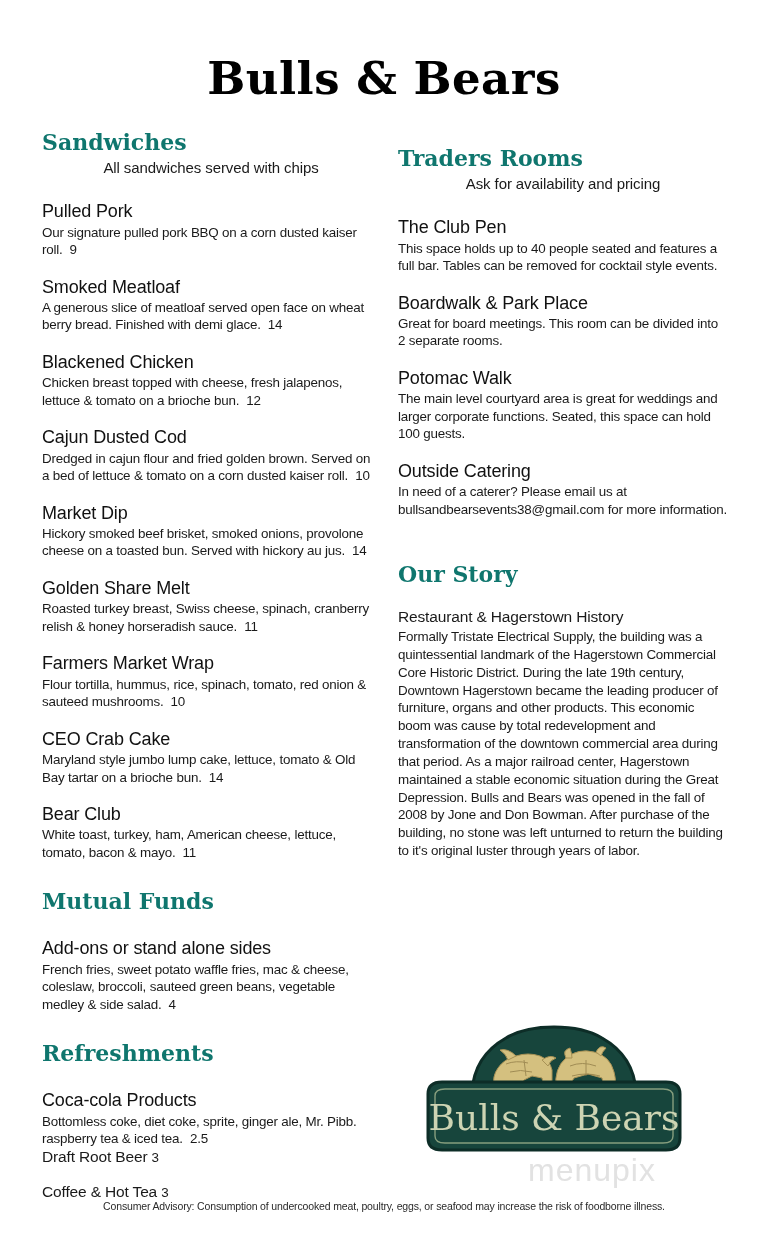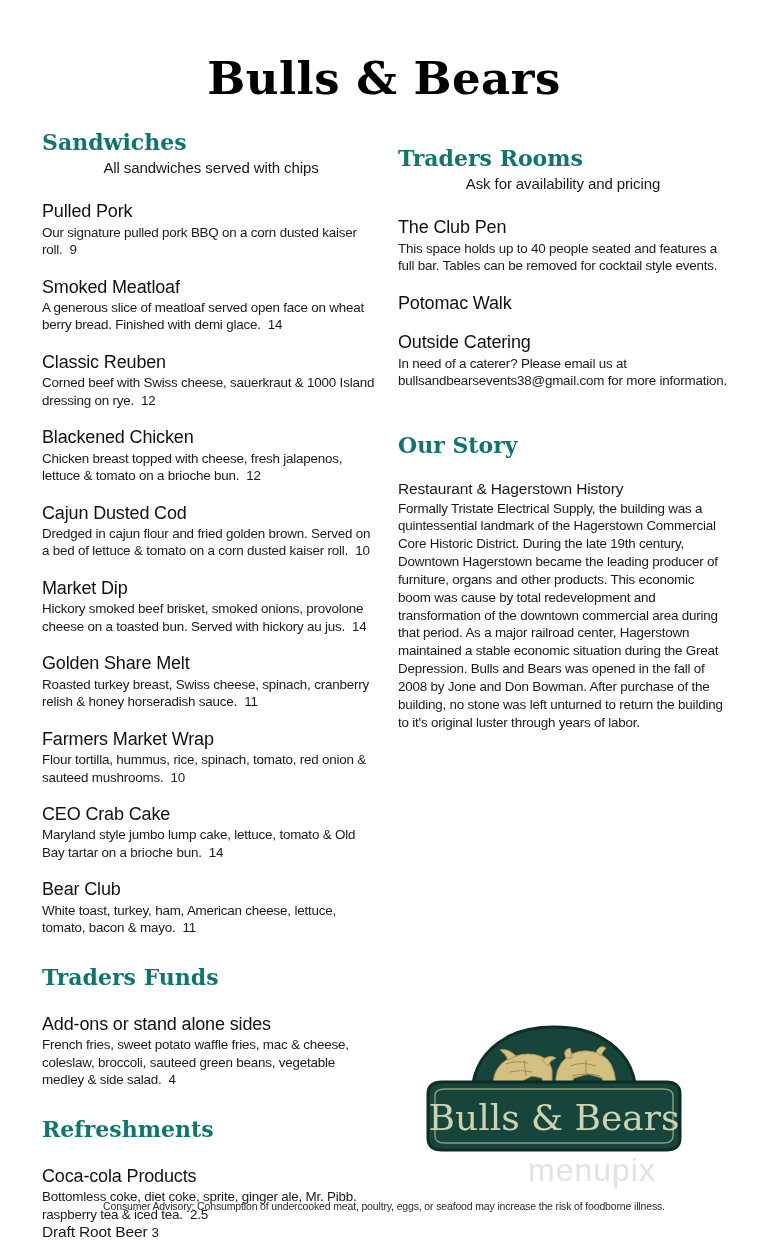--- a/index.html
+++ b/index.html
@@ -146,24 +146,20 @@
     <div class="items" id="sandwiches-items">
         <div class="item">
           <div class="item-name">Pulled Pork</div>
           <div class="item-desc">Our signature pulled pork BBQ on a corn dusted kaiser roll.<span class="inline-price">&nbsp;&nbsp;9</span></div>
         </div>
         <div class="item">
           <div class="item-name">Smoked Meatloaf</div>
           <div class="item-desc">A generous slice of meatloaf served open face on wheat berry bread. Finished with demi glace.<span class="inline-price">&nbsp;&nbsp;14</span></div>
         </div>
         <div class="item">
-          <div class="item-name">Classic Reuben</div>
-          <div class="item-desc">Corned beef with Swiss cheese, sauerkraut &amp; 1000 Island dressing on rye.<span class="inline-price">&nbsp;&nbsp;12</span></div>
-        </div>
-        <div class="item">
           <div class="item-name">Blackened Chicken</div>
           <div class="item-desc">Chicken breast topped with cheese, fresh jalapenos, lettuce &amp; tomato on a brioche bun.<span class="inline-price">&nbsp;&nbsp;12</span></div>
         </div>
         <div class="item">
           <div class="item-name">Cajun Dusted Cod</div>
           <div class="item-desc">Dredged in cajun flour and fried golden brown. Served on a bed of lettuce &amp; tomato on a corn dusted kaiser roll.<span class="inline-price">&nbsp;&nbsp;10</span></div>
         </div>
         <div class="item">
           <div class="item-name">Market Dip</div>
           <div class="item-desc">Hickory smoked beef brisket, smoked onions, provolone cheese on a toasted bun. Served with hickory au jus.<span class="inline-price">&nbsp;&nbsp;14</span></div>
@@ -181,21 +177,21 @@
           <div class="item-desc">Maryland style jumbo lump cake, lettuce, tomato &amp; Old Bay tartar on a brioche bun.<span class="inline-price">&nbsp;&nbsp;14</span></div>
         </div>
         <div class="item">
           <div class="item-name">Bear Club</div>
           <div class="item-desc">White toast, turkey, ham, American cheese, lettuce, tomato, bacon &amp; mayo.<span class="inline-price">&nbsp;&nbsp;11</span></div>
         </div>
       </div>
   </div>
 
   <div class="block">
-    <div class="section-head">Traders Funds</div>
+    <div class="section-head">Mutual Funds</div>
     <div class="items" id="mutualfunds-items">
         <div class="item">
           <div class="item-name">Add-ons or stand alone sides</div>
           <div class="item-desc">French fries, sweet potato waffle fries, mac &amp; cheese, coleslaw, broccoli, sauteed green beans, vegetable medley &amp; side salad.<span class="inline-price">&nbsp;&nbsp;4</span></div>
         </div>
       </div>
   </div>
 
   <div class="block">
     <div class="section-head">Refreshments</div>
@@ -217,21 +213,26 @@
 
   <div>
     <div class="section-head">Traders Rooms</div>
     <div class="section-sub">Ask for availability and pricing</div>
     <div class="items" id="tradersrooms-items">
         <div class="item">
           <div class="item-name">The Club Pen</div>
           <div class="item-desc">This space holds up to 40 people seated and features a full bar. Tables can be removed for cocktail style events.</div>
         </div>
         <div class="item">
+          <div class="item-name">Boardwalk &amp; Park Place</div>
+          <div class="item-desc">Great for board meetings. This room can be divided into 2 separate rooms.</div>
+        </div>
+        <div class="item">
           <div class="item-name">Potomac Walk</div>
+          <div class="item-desc">The main level courtyard area is great for weddings and larger corporate functions. Seated, this space can hold 100 guests.</div>
         </div>
         <div class="item">
           <div class="item-name">Outside Catering</div>
           <div class="item-desc">In need of a caterer? Please email us at bullsandbearsevents38@gmail.com for more information.</div>
         </div>
       </div>
   </div>
 
   <div style="margin-top:44px;">
     <div class="section-head">Our Story</div>

